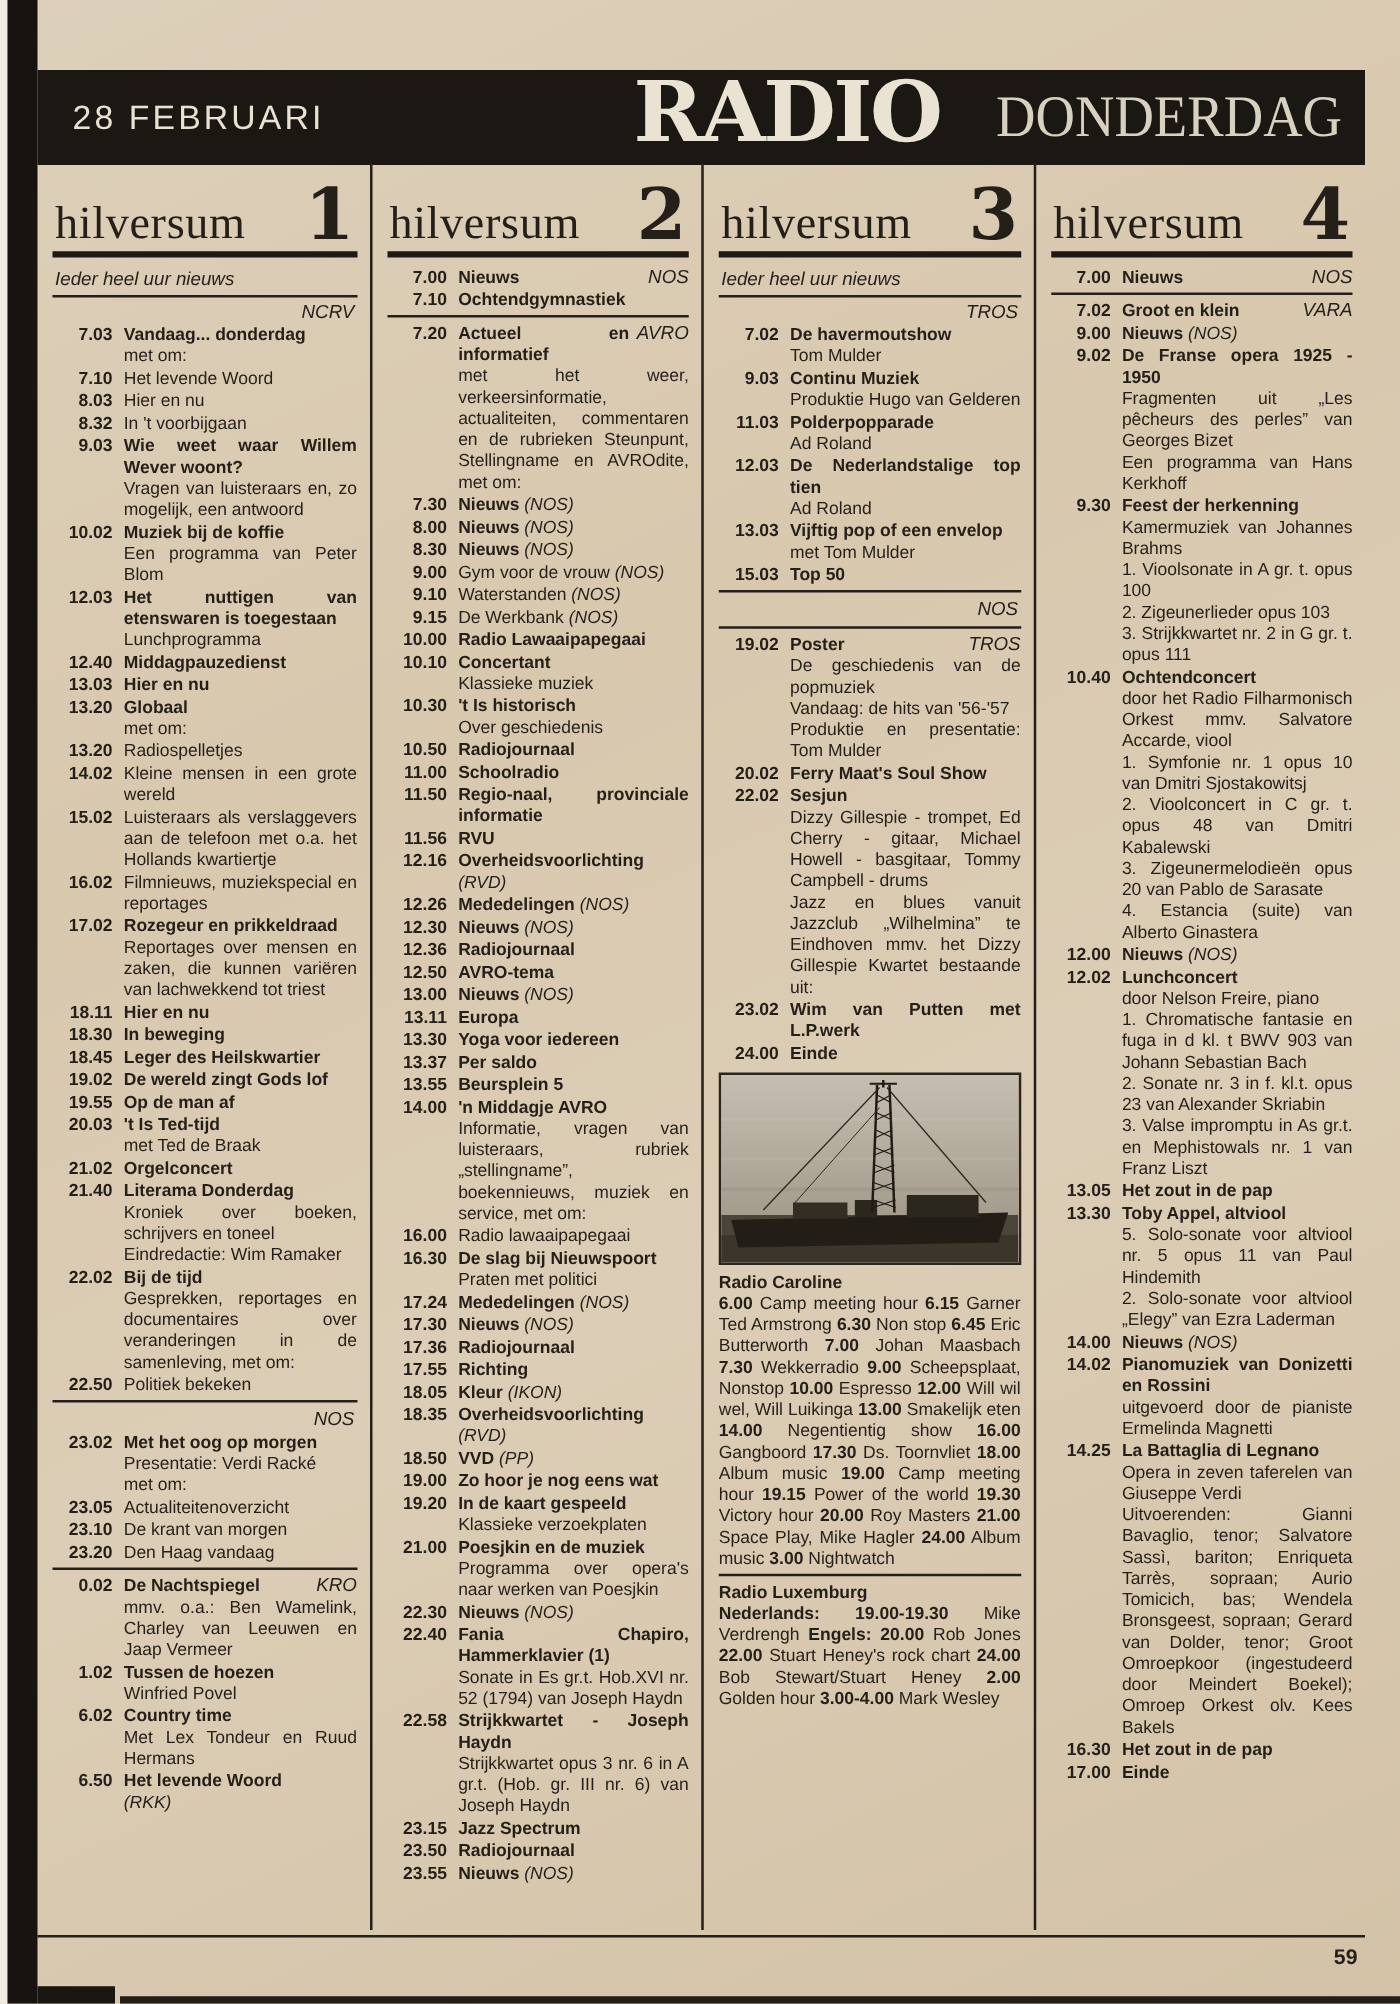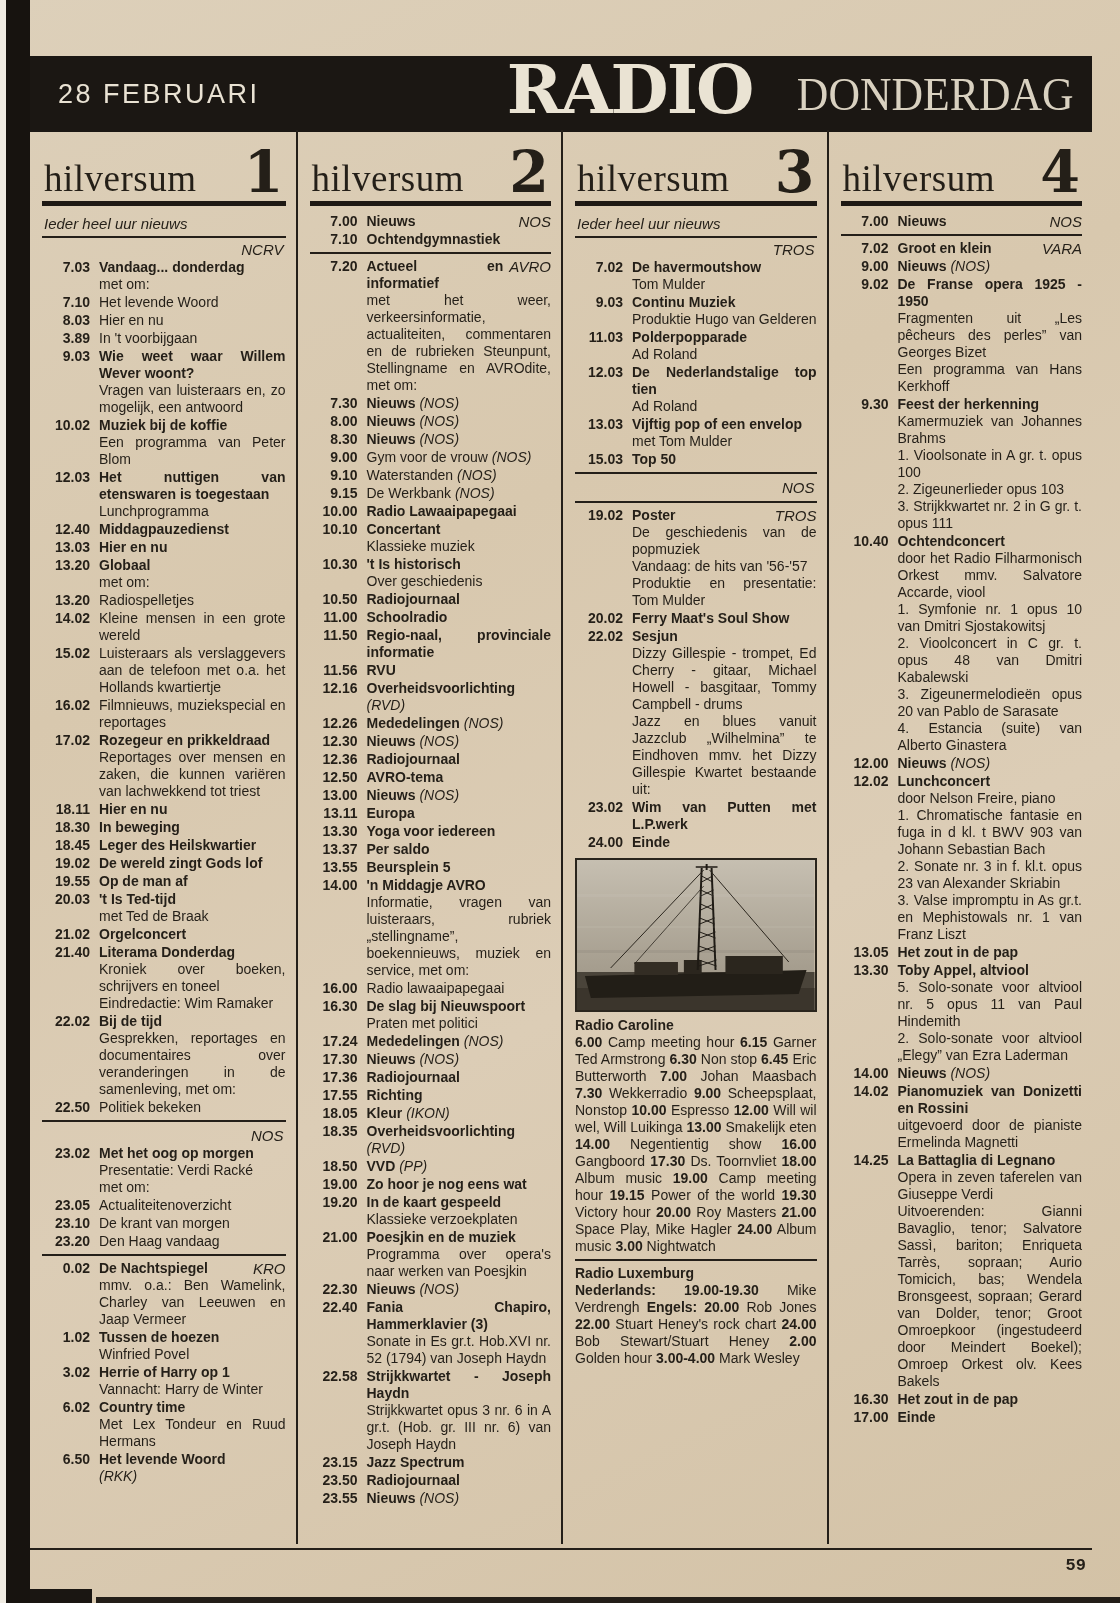--- a/index.html
+++ b/index.html
@@ -53,21 +53,21 @@
   .body{flex:1;text-align:justify;overflow-wrap:break-word;}
   .netfloat{float:right;font-style:italic;font-weight:normal;font-size:15px;margin-left:6px;}
   .detail{text-align:justify;}
   .sec-head{font-weight:bold;margin-top:1px;}
   .para{text-align:justify;margin-bottom:2px;}
   .photo{margin:7px 0 5px 0;border:2px solid #2a251d;line-height:0;}
   .photo svg{width:100%;height:150px;}
 
   
   .footer-rule{position:absolute;left:30px;top:1548px;width:1062px;border-top:2px solid #241f19;}
-  .page-number{position:absolute;right:34px;top:1556px;font-weight:bold;font-size:17px;font-family:Liberation Mono, monospace;}
+  .page-number{position:absolute;right:34px;top:1556px;font-weight:bold;font-size:17px;}
 </style>
 </head>
 <body>
 
 <div class="edge-sliver"></div>
 <div class="left-strip"></div>
 
 <div class="masthead">
   <span class="issue-date">28 FEBRUARI</span>
   <span class="brand">RADIO</span>
@@ -96,21 +96,21 @@
             <div class="title">Het levende Woord</div>
           </div>
         </div>
         <div class="entry">
           <span class="time">8.03</span>
           <div class="body">
             <div class="title">Hier en nu</div>
           </div>
         </div>
         <div class="entry">
-          <span class="time">3.89</span>
+          <span class="time">8.32</span>
           <div class="body">
             <div class="title">In 't voorbijgaan</div>
           </div>
         </div>
         <div class="entry">
           <span class="time">9.03</span>
           <div class="body">
             <div class="title"><b>Wie weet waar Willem Wever woont?</b></div>
             <div class="detail">Vragen van luisteraars en, zo mogelijk, een antwoord</div>
           </div>
@@ -277,27 +277,20 @@
           <div class="body">
             <div class="title"><span class="netfloat">KRO</span><b>De Nachtspiegel</b></div>
             <div class="detail">mmv. o.a.: Ben Wamelink, Charley van Leeuwen en Jaap Vermeer</div>
           </div>
         </div>
         <div class="entry">
           <span class="time">1.02</span>
           <div class="body">
             <div class="title"><b>Tussen de hoezen</b></div>
             <div class="detail">Winfried Povel</div>
-          </div>
-        </div>
-        <div class="entry">
-          <span class="time">3.02</span>
-          <div class="body">
-            <div class="title"><b>Herrie of Harry op 1</b></div>
-            <div class="detail">Vannacht: Harry de Winter</div>
           </div>
         </div>
         <div class="entry">
           <span class="time">6.02</span>
           <div class="body">
             <div class="title"><b>Country time</b></div>
             <div class="detail">Met Lex Tondeur en Ruud Hermans</div>
           </div>
         </div>
         <div class="entry">
@@ -561,21 +554,21 @@
         </div>
         <div class="entry">
           <span class="time">22.30</span>
           <div class="body">
             <div class="title"><b>Nieuws</b> <i>(NOS)</i></div>
           </div>
         </div>
         <div class="entry">
           <span class="time">22.40</span>
           <div class="body">
-            <div class="title"><b>Fania Chapiro, Hammerklavier (3)</b></div>
+            <div class="title"><b>Fania Chapiro, Hammerklavier (1)</b></div>
             <div class="detail">Sonate in Es gr.t. Hob.XVI nr. 52 (1794) van Joseph Haydn</div>
           </div>
         </div>
         <div class="entry">
           <span class="time">22.58</span>
           <div class="body">
             <div class="title"><b>Strijkkwartet - Joseph Haydn</b></div>
             <div class="detail">Strijkkwartet opus 3 nr. 6 in A gr.t. (Hob. gr. III nr. 6) van Joseph Haydn</div>
           </div>
         </div>

